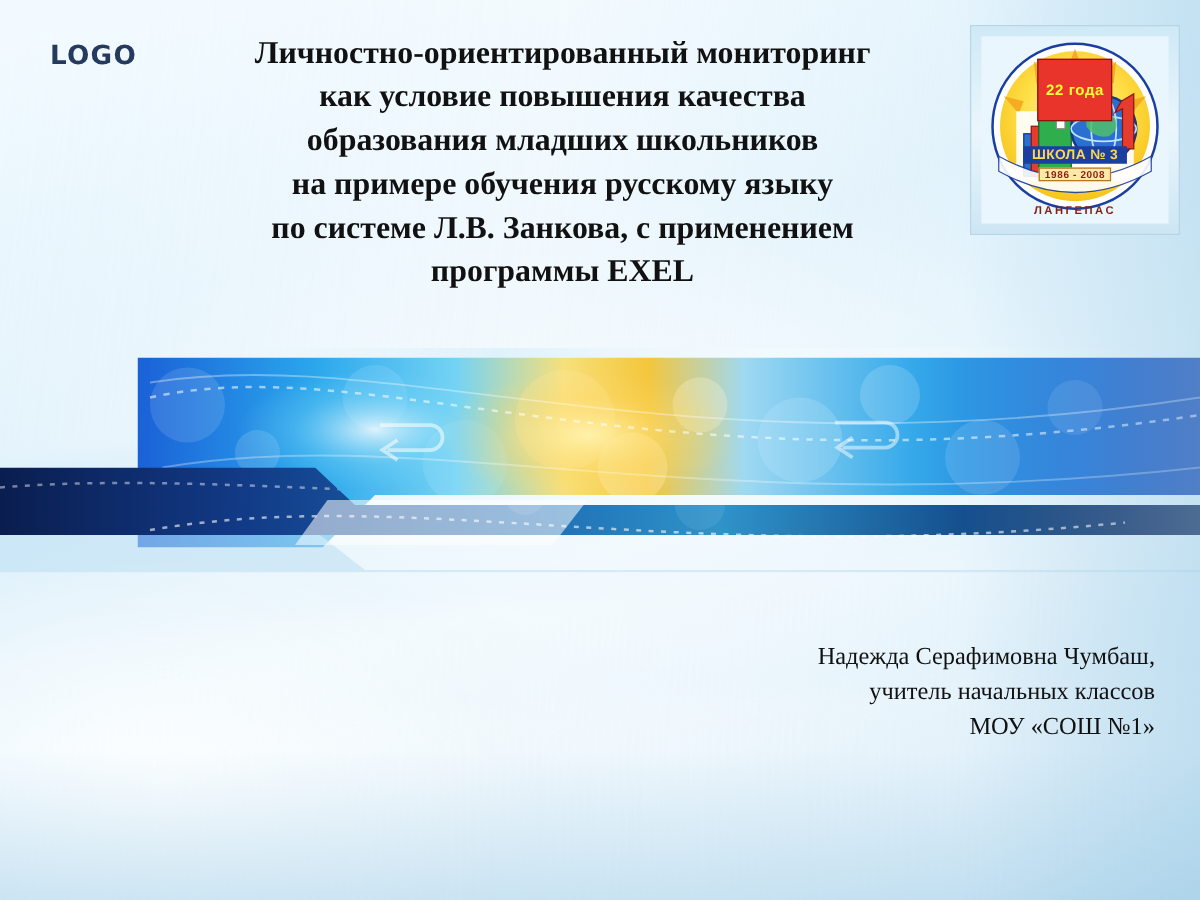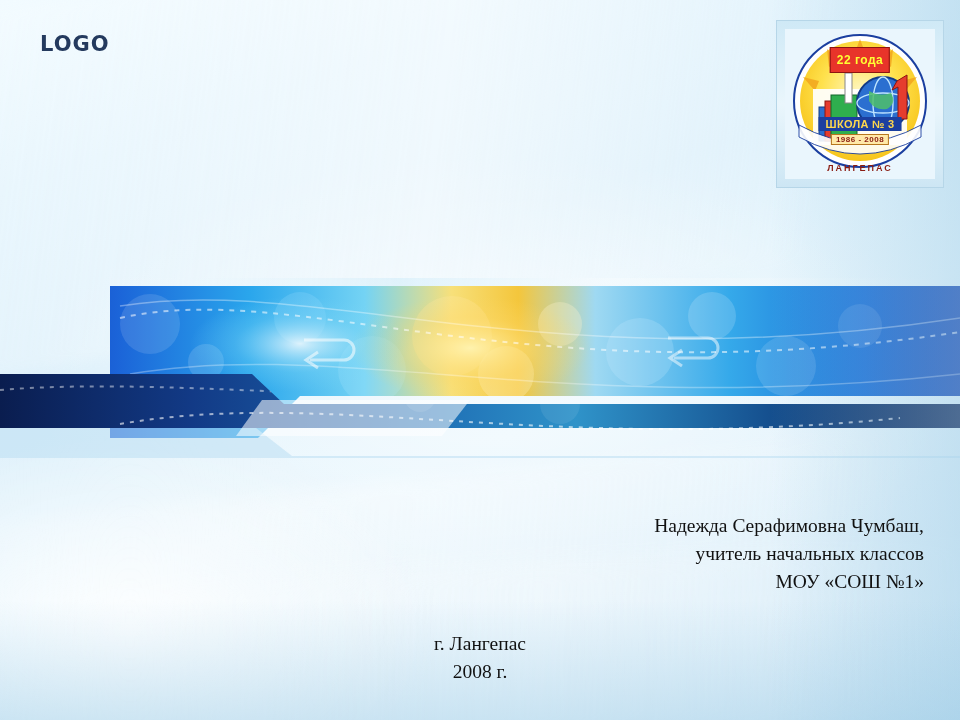--- a/index.html
+++ b/index.html
@@ -127,21 +127,21 @@
     transform: translateX(-50%);
     font-family: "Liberation Sans", sans-serif;
     font-weight: bold;
     white-space: nowrap;
   }
   #emblem .years {
     top: 26px;
     background: #e8342a;
     color: #ffff33;
     font-size: 12px;
-    padding: 5px 6px;
+    padding: 17px 6px;
     border: 1px solid #8c1410;
     letter-spacing: .5px;
   }
   #emblem .school {
     top: 96px;
     background: #1b3fa0;
     color: #ffd84d;
     font-size: 11px;
     padding: 1px 7px;
     letter-spacing: .3px;
@@ -288,20 +288,26 @@
         <path d="M682,72 l-12,8 l12,8"></path>
       </g>
     </svg>
   </div>
 
   <div class="edge-shade-right"></div>
   <div class="edge-shade-bottom"></div>
 
   <div id="logo">LOGO</div>
 
+  <div id="title">Личностно-ориентированный мониторинг
+как условие повышения качества
+образования младших школьников
+на примере обучения русскому языку
+по системе Л.В. Занкова, с применением
+программы EXEL</div>
 
   <div id="emblem">
     <div class="em-inner">
       <svg width="150" height="150" viewBox="0 0 150 150" xmlns="http://www.w3.org/2000/svg">
         <defs>
           <radialGradient id="sun" cx="50%" cy="42%" r="58%">
             <stop offset="0%" stop-color="#fff7c2"></stop>
             <stop offset="55%" stop-color="#ffe14d"></stop>
             <stop offset="100%" stop-color="#f7c51c"></stop>
           </radialGradient>
@@ -342,16 +348,14 @@
     <span class="badge-text years">22 года</span>
     <span class="badge-text school">ШКОЛА № 3</span>
     <span class="badge-text yearspan">1986 - 2008</span>
     <span class="badge-text city">ЛАНГЕПАС</span>
   </div>
 
   <div id="author">Надежда Серафимовна Чумбаш,
 учитель начальных классов
 МОУ «СОШ №1»</div>
 
-  <div id="place">г. Лангепас
-2008 г.</div>
 
 </div>
 
 </body></html>

